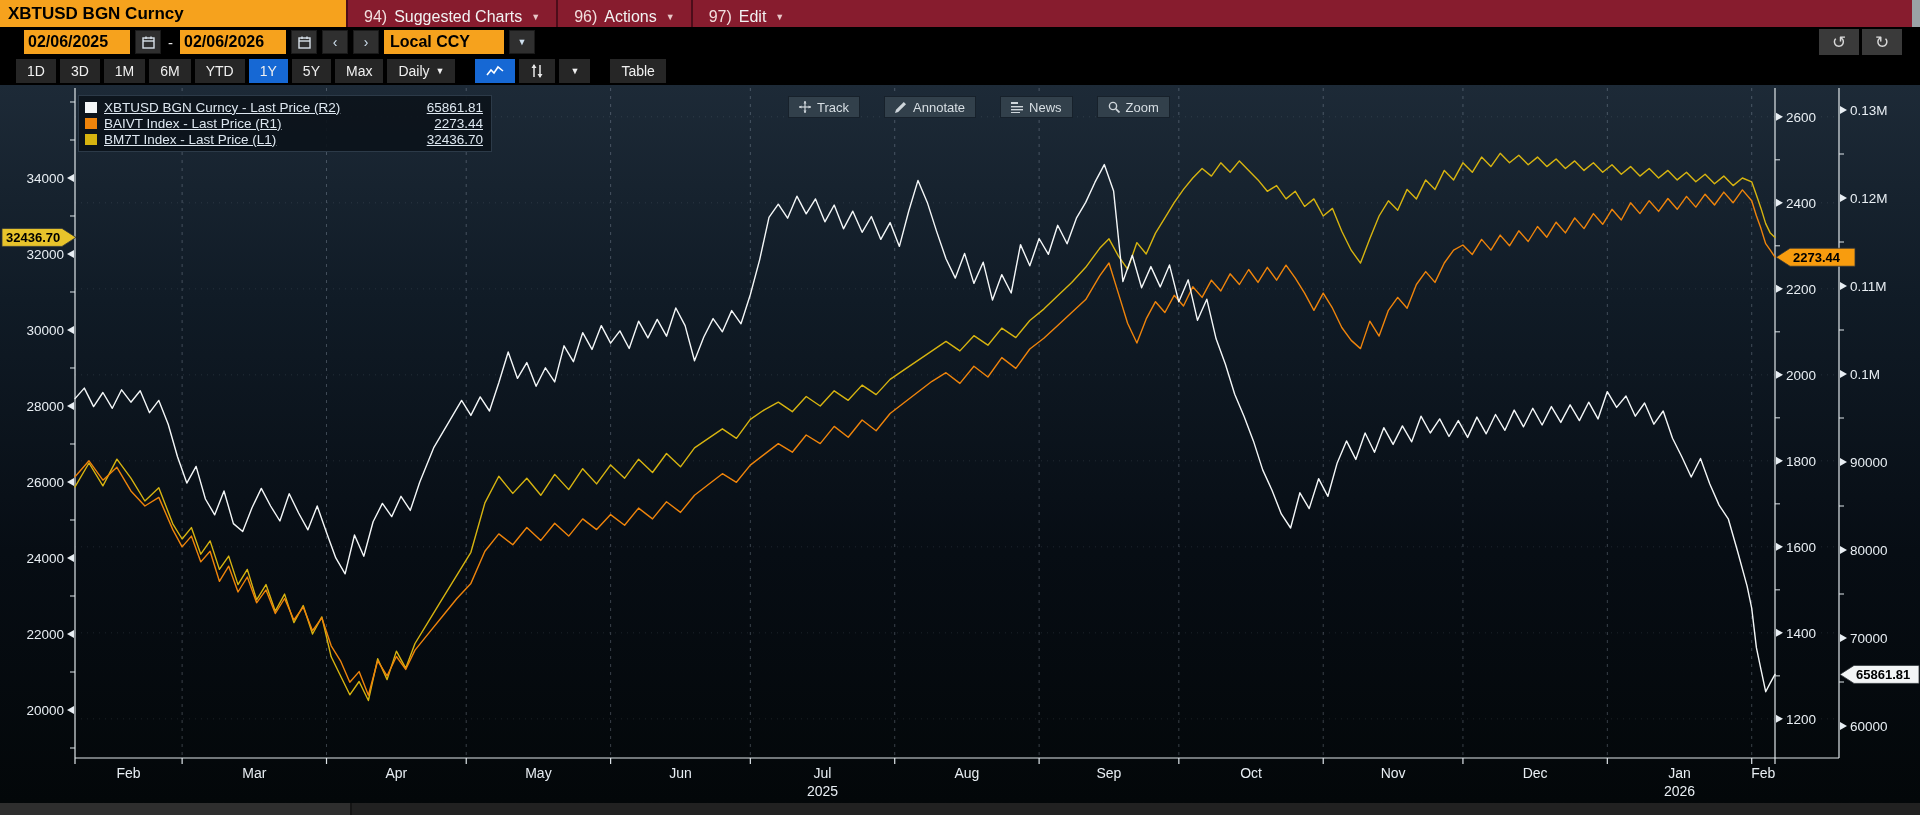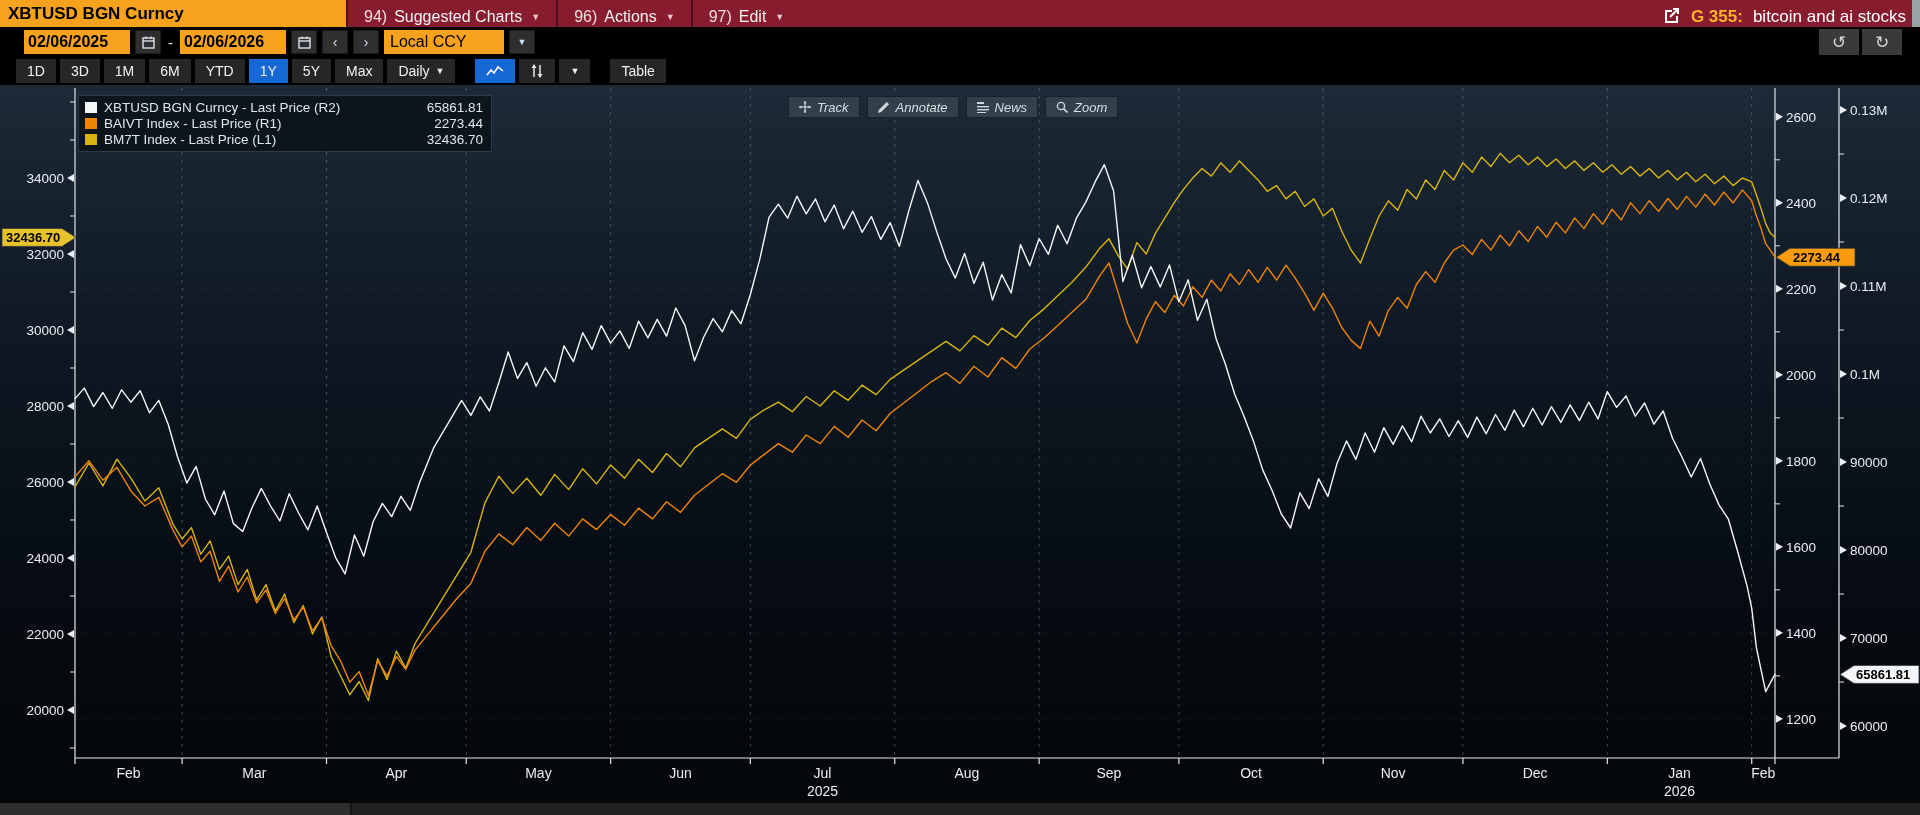--- a/index.html
+++ b/index.html
@@ -28,21 +28,21 @@
   .datebar { position:absolute; left:0; top:27px; width:1920px; height:30px;
              background:#000; display:flex; align-items:center; gap:5px; padding-left:24px; }
   .date-input { width:106px; height:24px; background:#f6a21d; border:none; color:#000;
                 font-family:"Liberation Sans",sans-serif; font-size:16px; font-weight:bold;
                 padding:0 4px; }
   .sq-btn { height:24px; min-width:26px; background:#2f2f2f; border:1px solid #1a1a1a;
             color:#cfe0ef; display:flex; align-items:center; justify-content:center;
             font-size:14px; cursor:default; }
   .dash { color:#e8e8e8; font-size:15px; padding:0 2px; }
   .ccy-field { width:120px; height:24px; background:#f6a21d; color:#000; font-size:16px;
-               font-weight:normal; line-height:24px; padding-left:6px; }
+               font-weight:bold; line-height:24px; padding-left:6px; }
   .datebar-right { margin-left:auto; display:flex; gap:3px; padding-right:18px; }
   .undo-btn { width:40px; height:26px; background:#3a3a3a; color:#d8d8d8; font-size:17px;
               display:flex; align-items:center; justify-content:center; }
 
   
   .toolbar { position:absolute; left:0; top:57px; width:1920px; height:28px; background:#000;
              display:flex; align-items:center; gap:4px; padding-left:16px; }
   .tb-btn { height:24px; padding:0 11px; background:#262626; color:#f0f0f0; font-size:14px;
             display:flex; align-items:center; justify-content:center; gap:6px;
             white-space:nowrap; cursor:default; }
@@ -57,26 +57,26 @@
               display:flex; align-items:center; justify-content:center; font-size:15px; }
 
   
   .chart-bg { position:absolute; left:0; top:85px; width:1920px; height:718px;
               background:linear-gradient(180deg,#1d2a37 0%,#101b26 30%,#070d14 65%,#030709 100%); }
   #chart-svg { position:absolute; left:0; top:0; width:1920px; height:815px; }
 
   .legend-panel { position:absolute; left:78px; top:95px; width:414px;
                   background:rgba(12,19,27,0.93); border:1px solid #2c3a48; padding:3px 8px 4px 6px; }
   .legend-row { display:flex; align-items:center; gap:7px; height:16px; font-size:13.5px;
-                color:#dde7f0; cursor:default; }
+                color:#dde7f0; cursor:default;text-decoration:underline; }
   .swatch { width:12px; height:11px; flex:0 0 12px; }
   .legend-label { flex:1; white-space:nowrap; }
   .legend-value { text-align:right; white-space:nowrap; }
 
-  .chart-tools { position:absolute; left:788px; top:96px; display:flex; gap:7px;font-style:italic; }
+  .chart-tools { position:absolute; left:788px; top:96px; display:flex; gap:24px; }
   .tool-btn { height:22px; padding:0 10px; background:#32404b; border:1px solid #17212b;
               color:#d8dfe4; font-size:13px; display:flex; align-items:center; gap:6px;
               cursor:default; }
   .tool-btn svg { display:block; }
 
   .bottom-strip { position:absolute; left:0; top:803px; width:1920px; height:12px; background:#212121; }
   .bottom-strip-left { position:absolute; left:0; top:0; width:352px; height:12px;
                        background:#2e2e2e; border-right:2px solid #151515; }
 </style>
 </head>
@@ -250,30 +250,20 @@
     <div class="menu-item">
       <span class="menu-num">96)</span>
       <span>Actions</span>
       <span class="menu-caret">▼</span>
     </div>
     <div class="menu-item">
       <span class="menu-num">97)</span>
       <span>Edit</span>
       <span class="menu-caret">▼</span>
     </div>
-    <div class="titlebar-right">
-      <span>
-        <svg width="18" height="18" viewBox="0 0 18 18">
-            <path d="M2 4h7v2H4v9h9v-5h2v7H2z" fill="#fff"></path>
-            <path d="M10 2h6v6h-2V5.4l-6.3 6.3-1.4-1.4L12.6 4H10z" fill="#fff"></path>
-          </svg>
-      </span>
-      <span class="chart-ref">G 355:</span>
-      <span class="chart-name">bitcoin and ai stocks</span>
-    </div>
     <div class="scroll-nub"></div>
   </div>
 
   <div class="datebar">
     <input class="date-input" readonly="" value="02/06/2025" style="">
     <div class="sq-btn">
       <svg width="13" height="13" viewBox="0 0 13 13">
           <rect x="1" y="2" width="11" height="10" fill="none" stroke="#d9e2ea" stroke-width="1.4"></rect>
           <line x1="1" y1="5" x2="12" y2="5" stroke="#d9e2ea" stroke-width="1.4"></line>
           <line x1="4" y1="0.5" x2="4" y2="3" stroke="#d9e2ea" stroke-width="1.4"></line>

